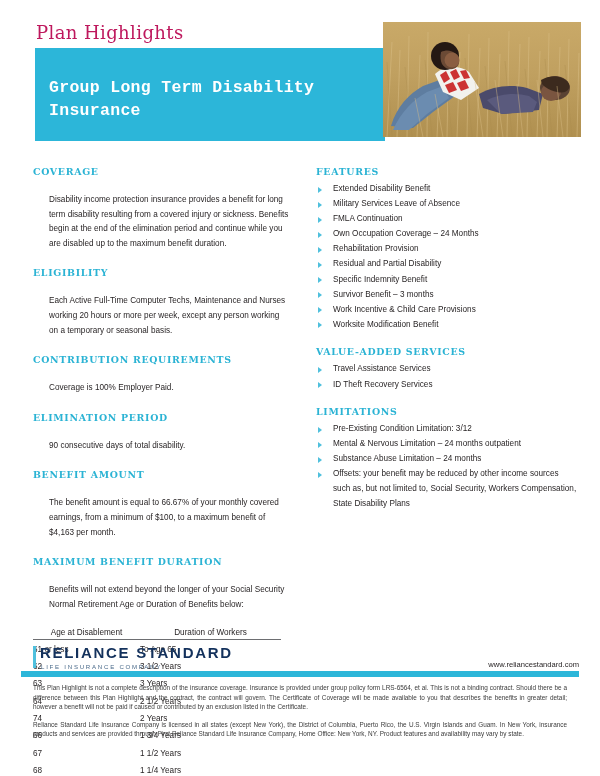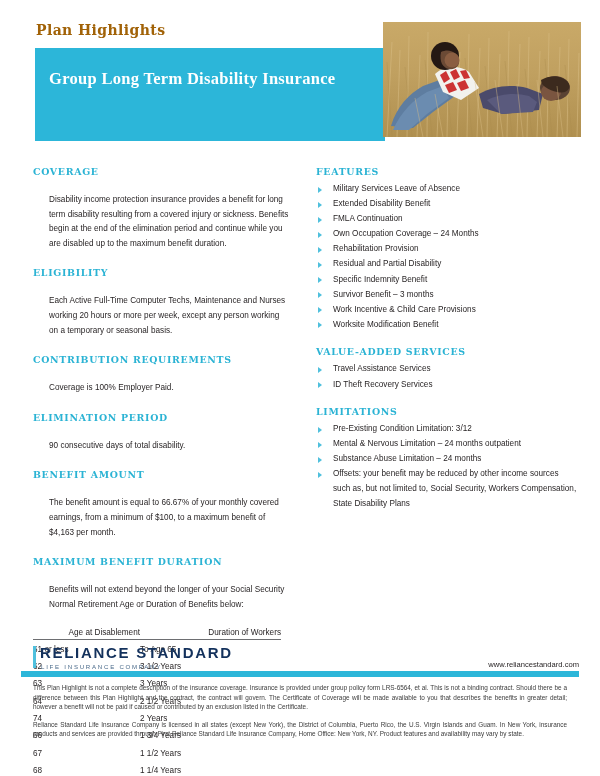--- a/index.html
+++ b/index.html
@@ -21,39 +21,39 @@
     height: 776px;
     background: #ffffff;
   }
 
   
   .plan-highlights {
     position: absolute;
     left: 36px;
     top: 22px;
     font-family: "DejaVu Serif", serif;
-    font-weight: bold;
-    font-size: 14px;
+    font-weight: normal;
+    font-size: 18px;
     letter-spacing: 0.4px;
-    color: #a16207;
+    color: #be185d;
   }
   .teal-band {
     position: absolute;
     left: 35px;
     top: 48px;
     width: 350px;
     height: 93px;
     background: #2cb6d9;
   }
   .band-title {
     position: absolute;
     left: 14px;
-    top: 19px;
+    top: 28px;
     width: 320px;
-    font-family: Liberation Serif, serif;
+    font-family: Liberation Mono, monospace;
     font-weight: bold;
     font-size: 16.5px;
     line-height: 23px;
     letter-spacing: 0.3px;
     color: #ffffff;
   }
   .hero-photo {
     position: absolute;
     left: 383px;
     top: 22px;
@@ -130,21 +130,21 @@
     border-bottom: 3px solid transparent;
   }
 
   
   table.dur {
     border-collapse: collapse;
     width: 248px;
     margin-top: 2px;
   }
   table.dur th {
-    text-align: right;
+    text-align: center;
     font-size: 8.2px;
     font-weight: normal;
     color: #231f20;
     padding: 0 0 2px 0;
     border-bottom: 1px solid #6d6e71;
   }
   table.dur th.c1 { width: 107px; }
   table.dur td {
     font-size: 8.2px;
     color: #231f20;
@@ -379,22 +379,22 @@
           </tbody>
       </table>
     </div>
   </div>
 
   <div class="col-right">
 
     <div class="block">
       <h2 class="sec">FEATURES</h2>
       <ul class="bullets">
+          <li><span class="arrow"></span><span>Extended Disability Benefit</span></li>
           <li><span class="arrow"></span><span>Military Services Leave of Absence</span></li>
-          <li><span class="arrow"></span><span>Extended Disability Benefit</span></li>
           <li><span class="arrow"></span><span>FMLA Continuation</span></li>
           <li><span class="arrow"></span><span>Own Occupation Coverage – 24 Months</span></li>
           <li><span class="arrow"></span><span>Rehabilitation Provision</span></li>
           <li><span class="arrow"></span><span>Residual and Partial Disability</span></li>
           <li><span class="arrow"></span><span>Specific Indemnity Benefit</span></li>
           <li><span class="arrow"></span><span>Survivor Benefit – 3 months</span></li>
           <li><span class="arrow"></span><span>Work Incentive &amp; Child Care Provisions</span></li>
           <li><span class="arrow"></span><span>Worksite Modification Benefit</span></li>
         </ul>
     </div>

